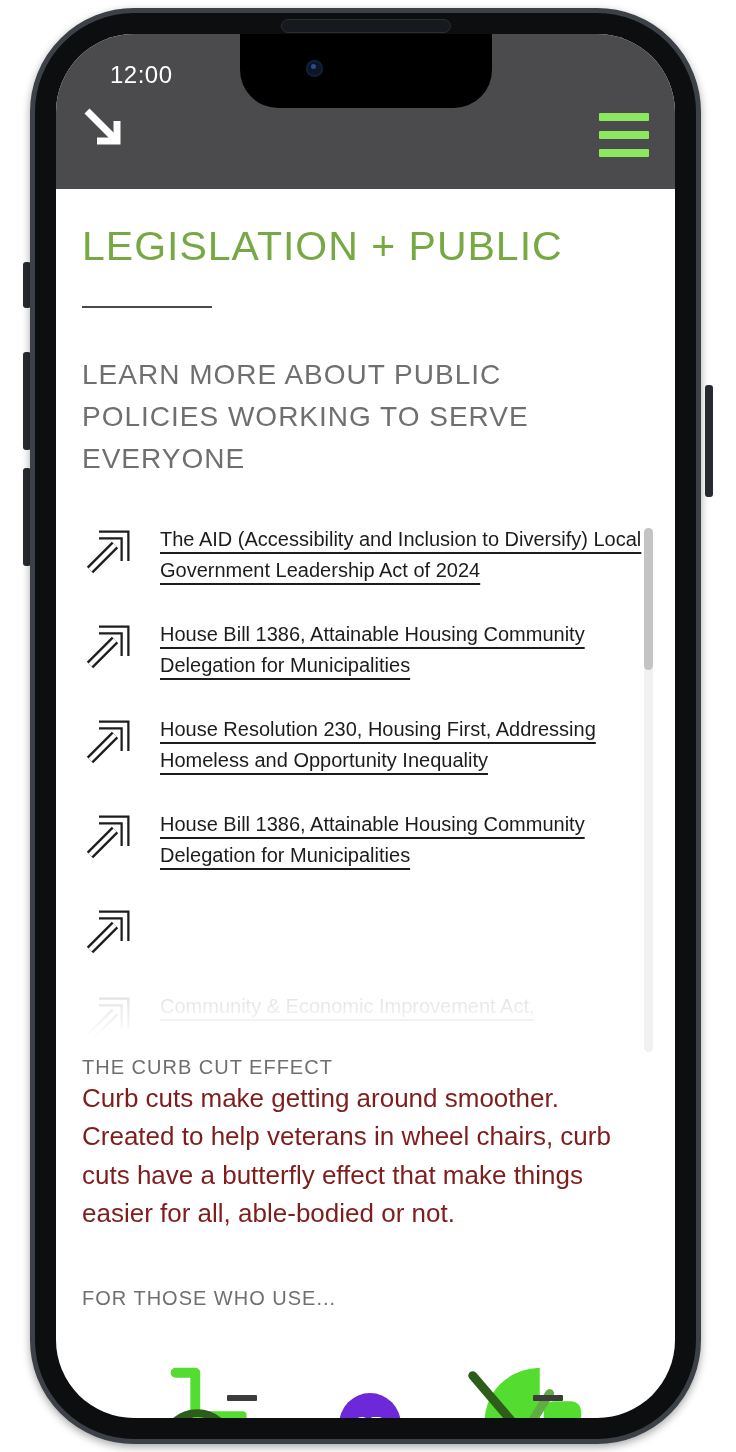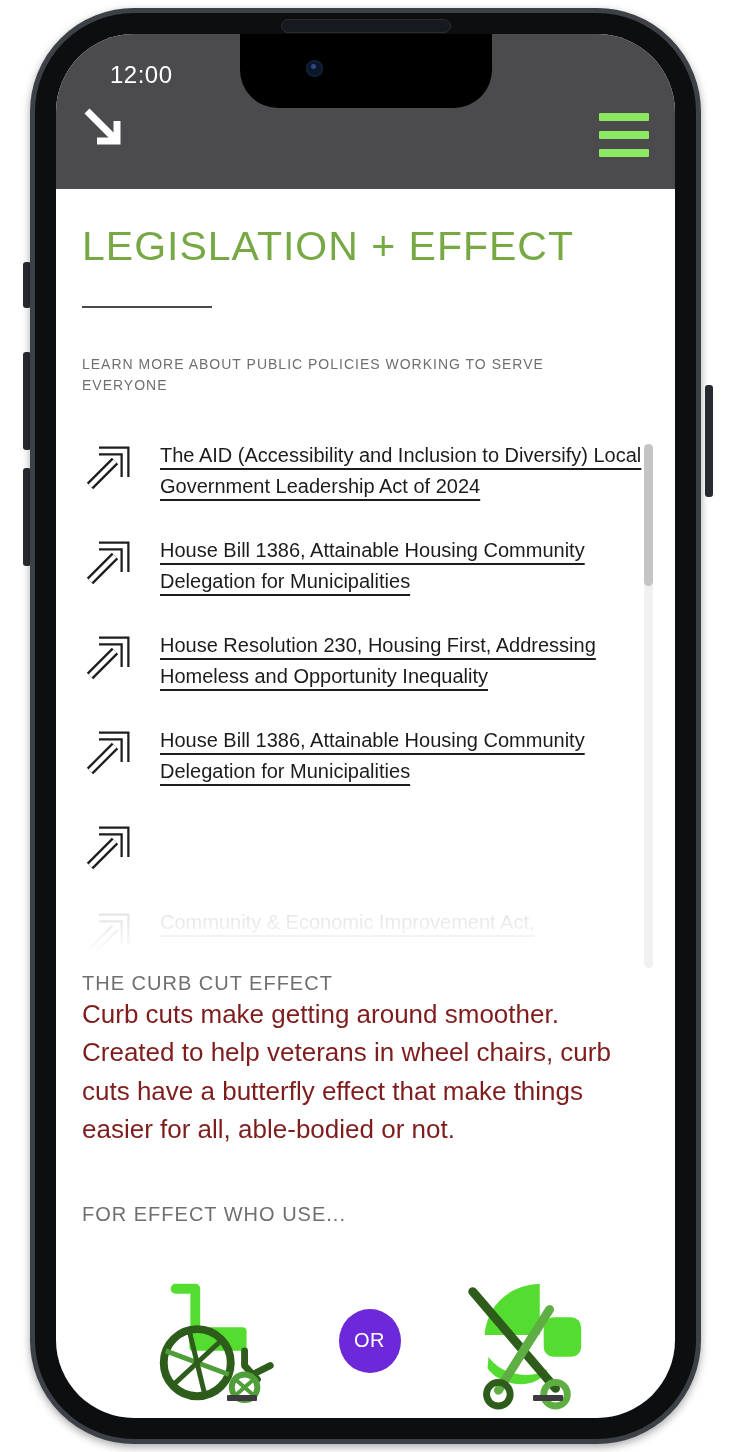--- a/index.html
+++ b/index.html
@@ -31,21 +31,21 @@
   .cam::after{content:"";position:absolute;left:5px;top:4px;width:5px;height:5px;border-radius:50%;background:#2b4a8a;}
   .hdr-arrow{position:absolute;left:24px;top:70px;width:48px;height:48px;}
   .hamburger{position:absolute;right:26px;top:79px;width:50px;height:44px;display:flex;
              flex-direction:column;justify-content:space-between;cursor:pointer;}
   .hamburger span{display:block;height:8px;border-radius:1px;background:#8ce861;}
 
   
   .content{position:relative;padding:0 22px 0 26px;}
   .page-title{margin:34px 0 0 0;font-size:41px;font-weight:300;color:#76a843;letter-spacing:1px;}
   .rule{width:130px;height:2px;background:#4a4a4a;margin-top:36px;}
-  .kicker{margin-top:46px;font-size:14px;line-height:1.5;color:#6f6f6f;letter-spacing:1px;max-width:545px;}
+  .kicker{margin-top:46px;font-size:28px;line-height:1.5;color:#6f6f6f;letter-spacing:1px;max-width:545px;}
 
   .bill-list{position:relative;margin-top:44px;height:532px;overflow:hidden;}
   .bill-row{display:flex;align-items:flex-start;gap:26px;margin-bottom:33px;}
   .bill-row.faded{opacity:.22;}
   .ne-arrow{flex:0 0 52px;width:52px;height:52px;margin-top:2px;}
   .bill-link{font-size:20px;line-height:1.55;color:#1c1c1c;max-width:482px;
              text-decoration:underline;text-underline-offset:6px;text-decoration-thickness:1.5px;cursor:pointer;}
   .fade-out{position:absolute;left:0;right:0;bottom:0;height:92px;z-index:1;
             background:linear-gradient(to bottom, rgba(255,255,255,0), #ffffff 80%);}
   .scroll-track{position:absolute;right:0;top:4px;bottom:4px;width:9px;border-radius:5px;background:#f1f1f1;z-index:2;cursor:pointer;}
@@ -88,21 +88,21 @@
           <path d="M37 17 L37 37 L17 37" stroke="#ffffff" stroke-width="7" fill="none"></path>
         </svg>
         <div class="hamburger">
           <span></span>
             <span></span>
             <span></span>
         </div>
       </div>
 
       <div class="content">
-        <h1 class="page-title">LEGISLATION + EFFECT</h1>
+        <h1 class="page-title">LEGISLATION + PUBLIC</h1>
         <div class="rule"></div>
         <div class="kicker">LEARN MORE ABOUT PUBLIC POLICIES WORKING TO SERVE EVERYONE</div>
 
         <div class="bill-list">
 
           <div class="bill-row">
             <svg class="ne-arrow" viewBox="0 0 52 52">
               <path d="M8 44 L33 19" stroke="#1d1d1d" stroke-width="9" fill="none"></path>
               <path d="M17 9 L43 9 L43 35" stroke="#1d1d1d" stroke-width="9" fill="none"></path>
               <path d="M8 44 L33 19" stroke="#ffffff" stroke-width="4.5" fill="none"></path>
@@ -161,21 +161,21 @@
           </div>
 
           <div class="fade-out"></div>
           <div class="scroll-track">
             <div class="scroll-thumb"></div>
           </div>
         </div>
 
         <div class="section-heading">THE CURB CUT EFFECT</div>
         <div class="body-copy">Curb cuts make getting around smoother. Created to help veterans in wheel chairs, curb cuts have a butterfly effect that make things easier for all, able-bodied or not.</div>
-        <div class="prompt-heading">FOR EFFECT WHO USE...</div>
+        <div class="prompt-heading">FOR THOSE WHO USE...</div>
 
         <div class="figure-row">
 
           <svg class="fig-icon" viewBox="0 0 140 140">
 
             <path d="M30 17 L50 17 L50 60" stroke="#55dc31" stroke-width="10" fill="none" stroke-linecap="round" stroke-linejoin="round"></path>
             <rect x="44" y="56" width="58" height="24" rx="4" fill="#55dc31"></rect>
 
             <circle cx="52" cy="92" r="34" stroke="#2d5c1b" stroke-width="8" fill="none"></circle>
 

